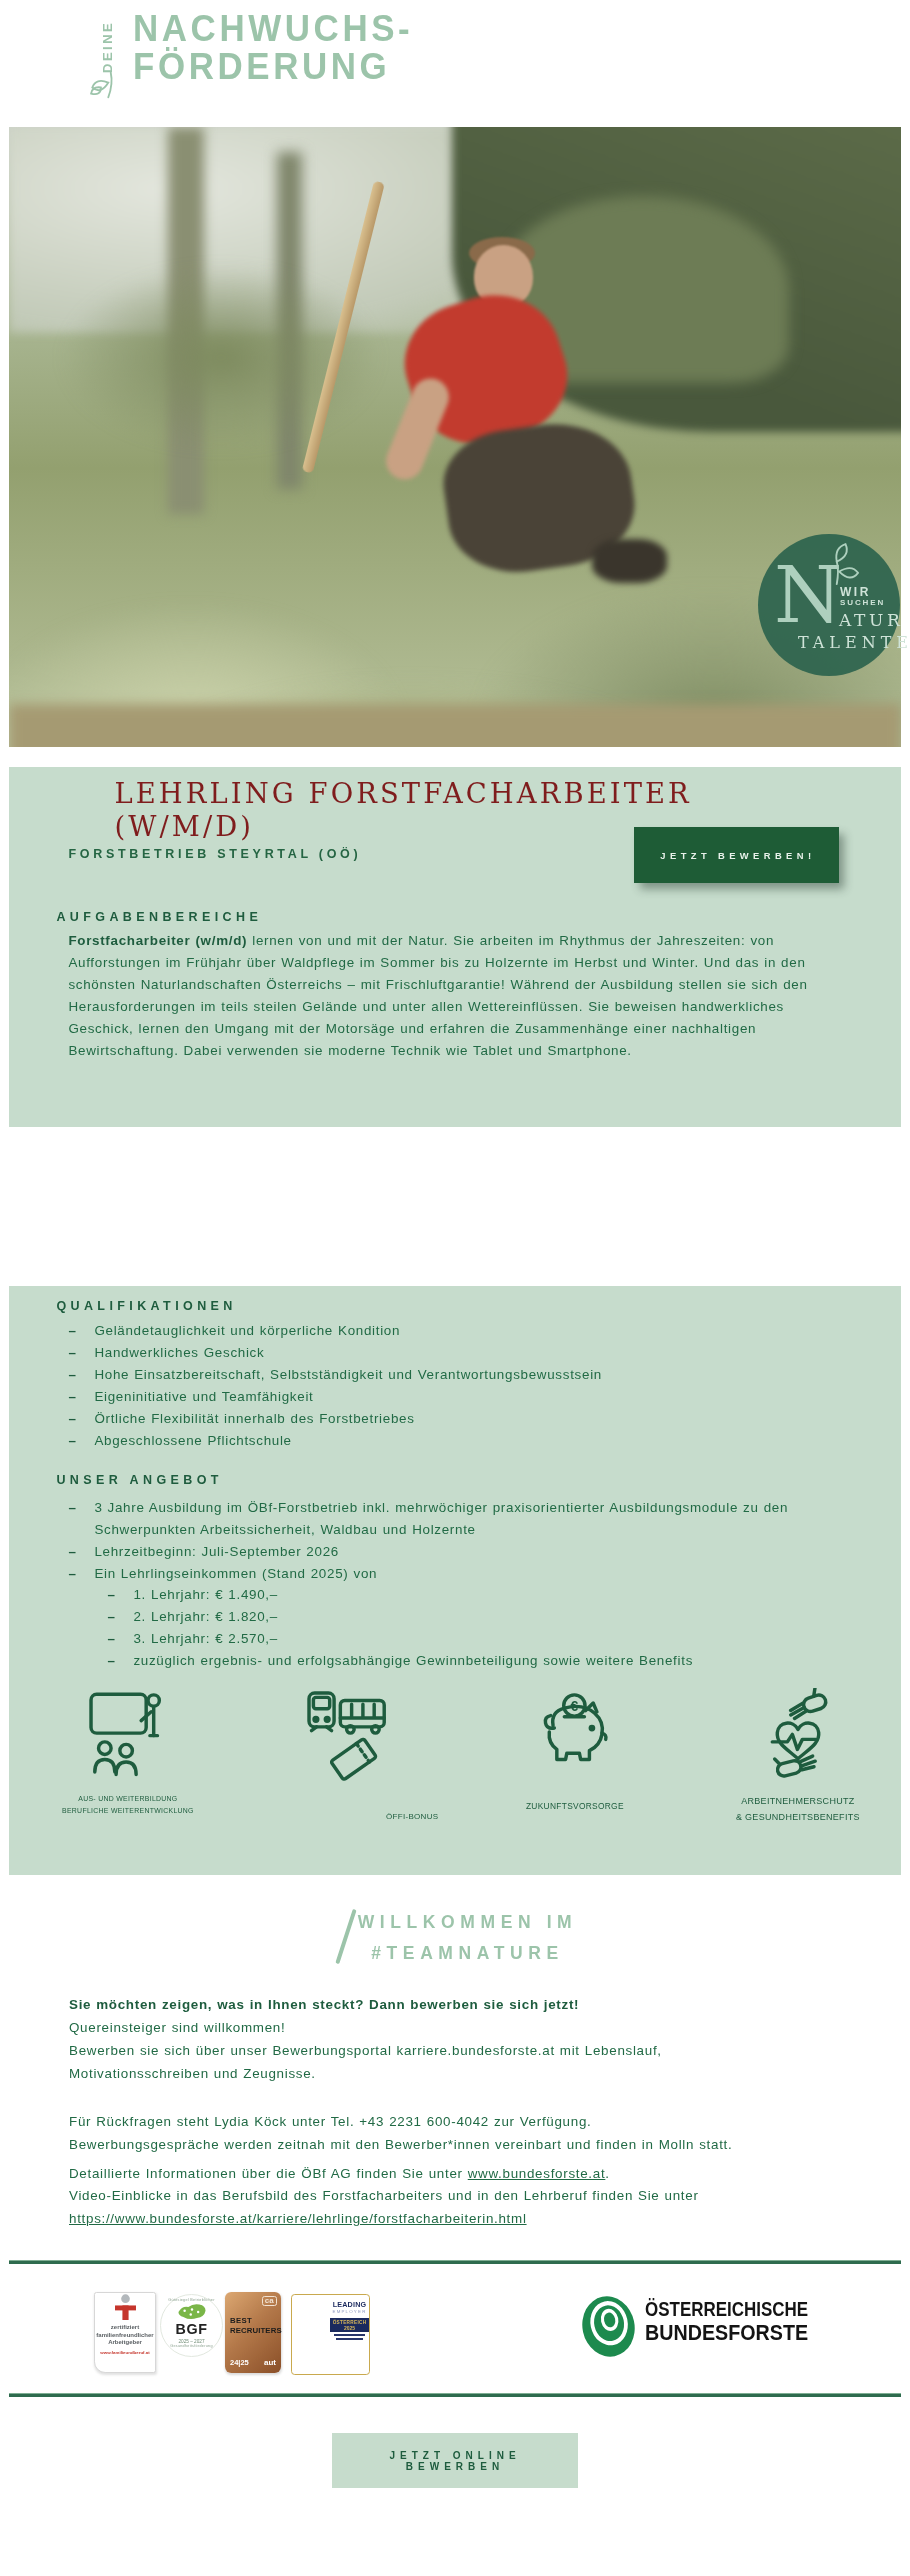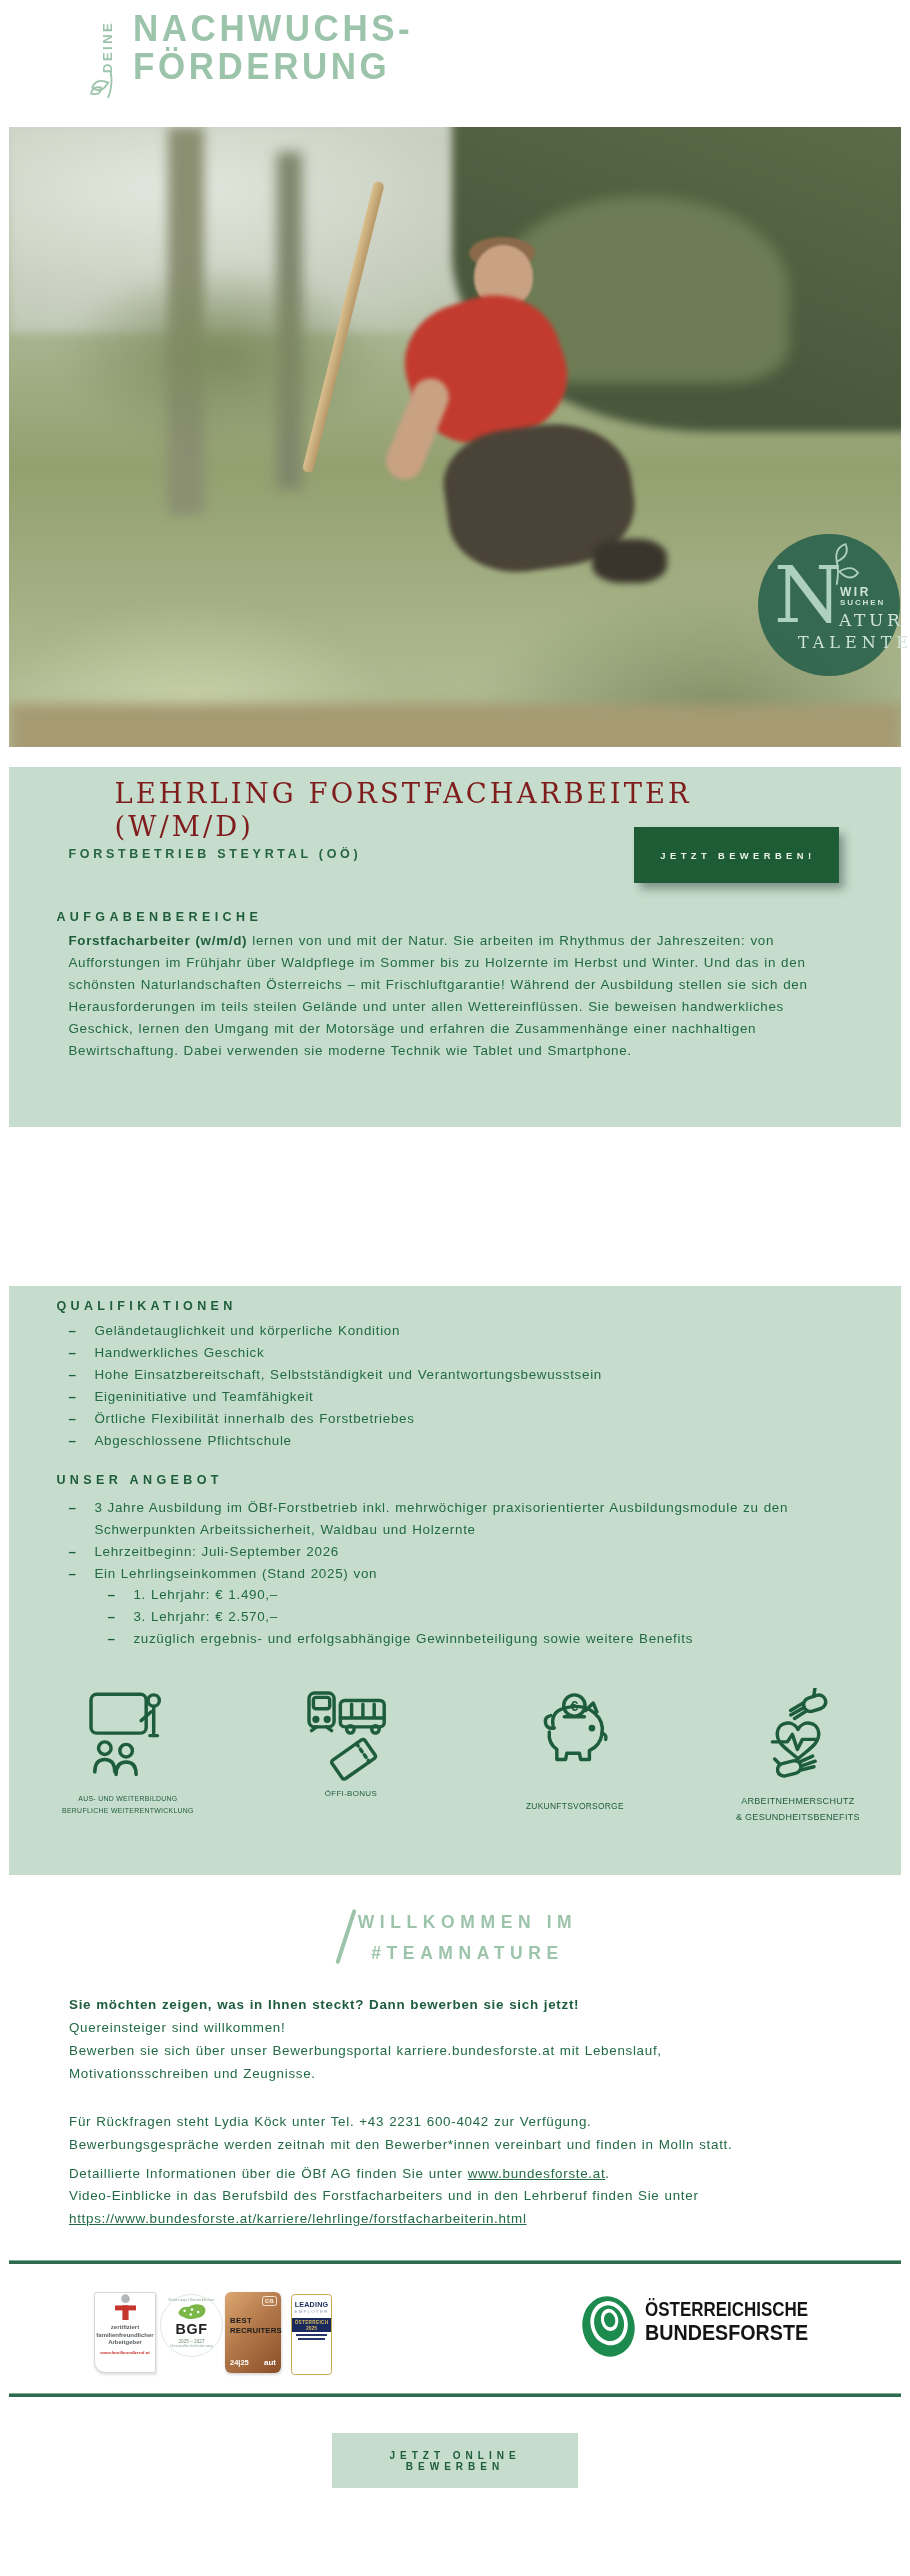--- a/index.html
+++ b/index.html
@@ -77,21 +77,21 @@
   .list li::before{content:"–";position:absolute;left:0;top:0;font-weight:bold;color:#1e5c3e;}
   .qual-list{top:34px;}
   .h-offer{top:187px;}
   .offer-list{top:211px;}
   .salary-list{top:298px;left:98px;width:736px;}
 
   
   .benefit{position:absolute;top:402px;width:175px;text-align:center;}
   .benefit .cap{margin-top:8.7px;color:#1e5c3e;letter-spacing:0.3px;line-height:12.5px;}
   .b1{left:31px;}  .b1 .cap{font-size:6.9px;}
-  .b2{left:254px;} .b2 .cap{font-size:8px;margin-top:4px;}
+  .b2{left:254px;} .b2 .cap{font-size:8px;margin-top:27px;text-align:right;}
   .b3{left:478px;} .b3 .cap{font-size:8.4px;margin-top:16px;}
   .b4{left:701px;}.b4 .cap{font-size:9px;line-height:16px;}
   .benefit svg{display:inline-block;}
 
   
   .welcome{position:absolute;left:237px;top:1907px;width:461px;text-align:center;color:#9cc4aa;
     font-weight:bold;font-size:17.5px;letter-spacing:5.6px;line-height:31px;}
   .welcome-slash{position:absolute;left:344px;top:1908px;width:3.7px;height:57px;background:#9cc4aa;
     transform:rotate(18deg);border-radius:1.9px;}
 
@@ -123,21 +123,21 @@
   .aw3{left:225px;width:56px;height:81px;border-radius:6.2px;
        background:linear-gradient(135deg,#dca872 0%,#b4794a 45%,#8a4f28 100%);
        color:#1c1c1c;padding:0;box-shadow:0.6px 1.2px 2.5px rgba(0,0,0,.15);}
   .aw3 .ca{position:absolute;right:4.4px;top:3.7px;font-size:8px;font-weight:bold;color:#f1e2d2;
        border:1.2px solid #f1e2d2;border-radius:2.5px;padding:0 1.9px;line-height:8.7px;}
   .aw3 .r1{position:absolute;left:5px;top:24px;font-size:7.8px;font-weight:bold;letter-spacing:0.3px;}
   .aw3 .r2{position:absolute;left:5px;top:34px;font-size:7.8px;font-weight:bold;letter-spacing:0.1px;}
   .aw3 .se{position:absolute;left:5px;bottom:6.2px;font-size:7.5px;font-weight:bold;color:#fff;}
   .aw3 .co{position:absolute;right:5px;bottom:5.6px;font-size:8px;font-weight:bold;color:#fff;}
   .aw4{left:291px;top:2294px;width:39px;height:79px;position:absolute;border:1.2px solid #c9a94e;
-       border-radius:3.7px;background:#fff;text-align:center;overflow:hidden;}
+       border-radius:3.7px;background:#fff;text-align:center;overflow:hidden;padding-left:38px;}
   .aw4 .le{font-size:7.2px;font-weight:bold;color:#1b2a5e;margin-top:5px;letter-spacing:0.2px;}
   .aw4 .em{font-size:4.4px;color:#8d99c0;letter-spacing:1.2px;}
   .aw4 .band{margin-top:3.7px;background:#1b2a5e;color:#d8b75a;padding:1.9px 0 1.2px;}
   .aw4 .at{font-size:4.7px;letter-spacing:0.3px;font-weight:bold;}
   .aw4 .y{font-size:5px;font-weight:bold;}
   .aw4 .fake{height:1.9px;background:#27356b;margin:2.5px 4.4px 0;}
   .aw4 .fake2{height:1.9px;background:#27356b;margin:1.9px 6.2px 0;}
 
   
   .company{position:absolute;left:580px;top:2294px;height:65px;}
@@ -234,20 +234,21 @@
     </ul>
 
     <div class="sec-heading h-offer">UNSER ANGEBOT</div>
     <ul class="list offer-list">
       <li>3 Jahre Ausbildung im ÖBf-Forstbetrieb inkl. mehrwöchiger praxisorientierter Ausbildungsmodule zu den Schwerpunkten Arbeitssicherheit, Waldbau und Holzernte</li>
       <li>Lehrzeitbeginn: Juli-September 2026</li>
       <li>Ein Lehrlingseinkommen (Stand 2025) von</li>
     </ul>
     <ul class="list salary-list">
       <li>1. Lehrjahr: € 1.490,–</li>
+      <li>2. Lehrjahr: € 1.820,–</li>
       <li>3. Lehrjahr: € 2.570,–</li>
       <li>zuzüglich ergebnis- und erfolgsabhängige Gewinnbeteiligung sowie weitere Benefits</li>
     </ul>
 
     <div class="benefit b1">
       <span>
         <svg width="94" height="94" viewBox="0 0 150 150" class="ic">
           <rect x="16" y="10" width="88" height="62" rx="9"></rect>
           <circle cx="116" cy="20" r="9"></circle>
           <path d="M116,31 L116,76"></path>

